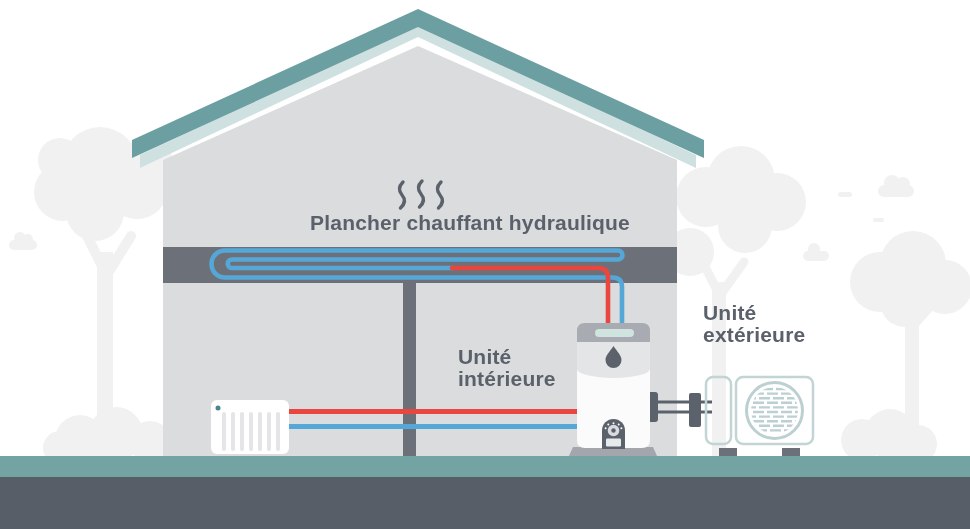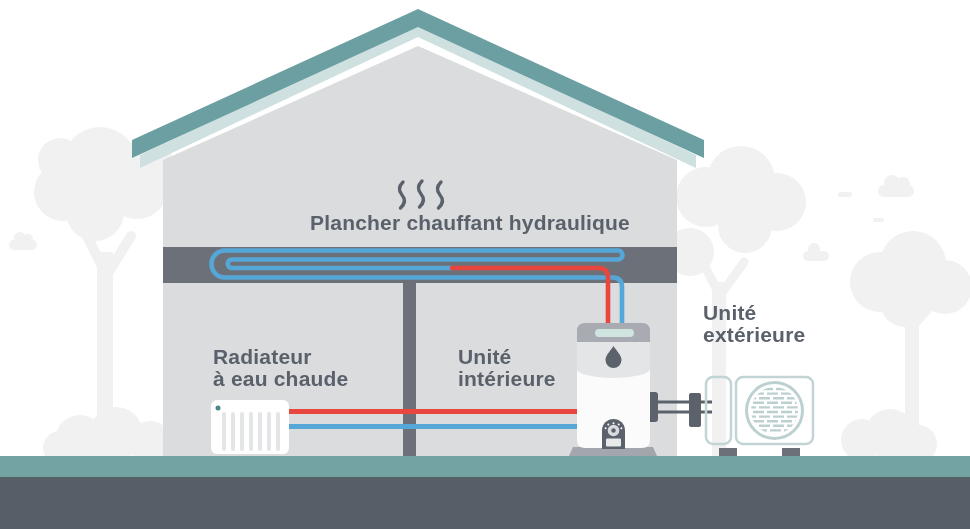--- a/index.html
+++ b/index.html
@@ -189,21 +189,19 @@
 
     <g class="steam" stroke-width="3.4" stroke-linecap="round">
       <path d="M403,182 q-6.5,6.5 -1,13 q5.5,6.5 -1.5,13"></path>
       <path d="M422,181 q-6.5,6.5 -1,13 q5.5,6.5 -1.5,13"></path>
       <path d="M441,182 q-6.5,6.5 -1,13 q5.5,6.5 -1.5,13"></path>
     </g>
   </svg>
 
   <div class="label center" style="left:163px;top:212px;width:614px;">Plancher chauffant hydraulique</div>
 
-  <div class="label" style="left:213px;top:346px;">Radiateur
-à eau chaude</div>
 
   <div class="label" style="left:458px;top:346px;">Unité
 intérieure</div>
 
   <div class="label" style="left:703px;top:302px;">Unité
 extérieure</div>
 </div>
 
 </body></html>

